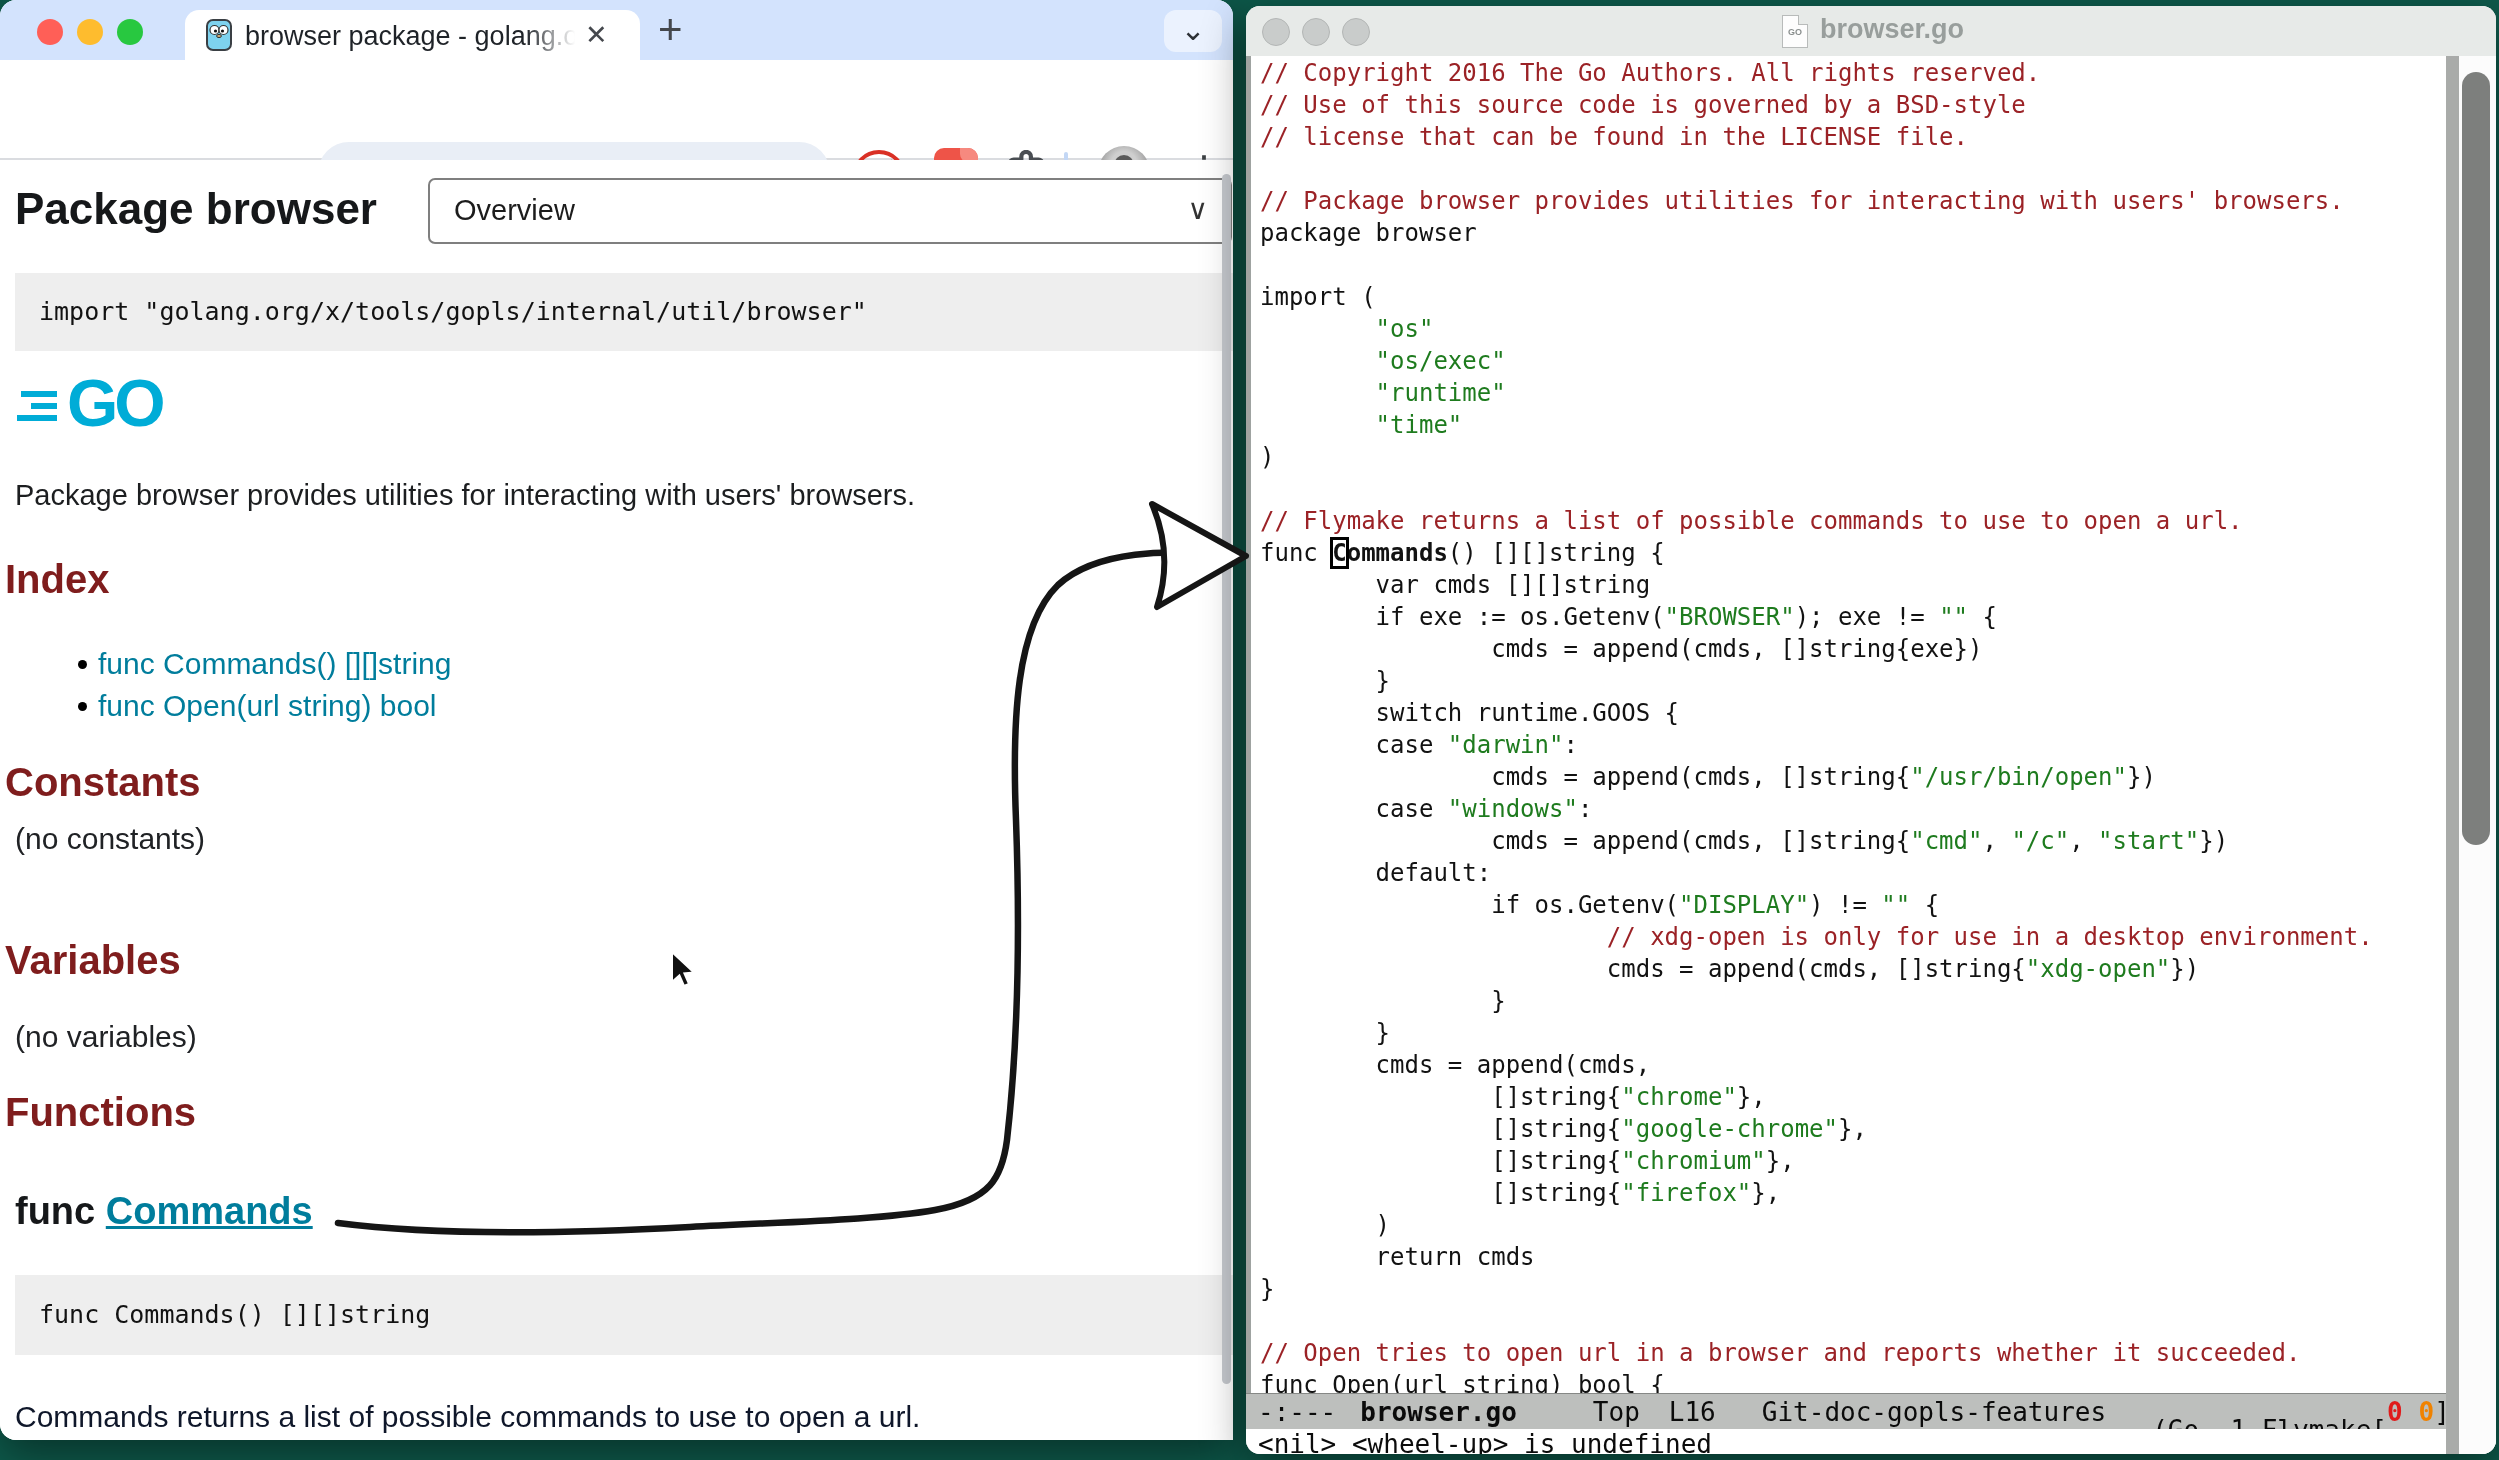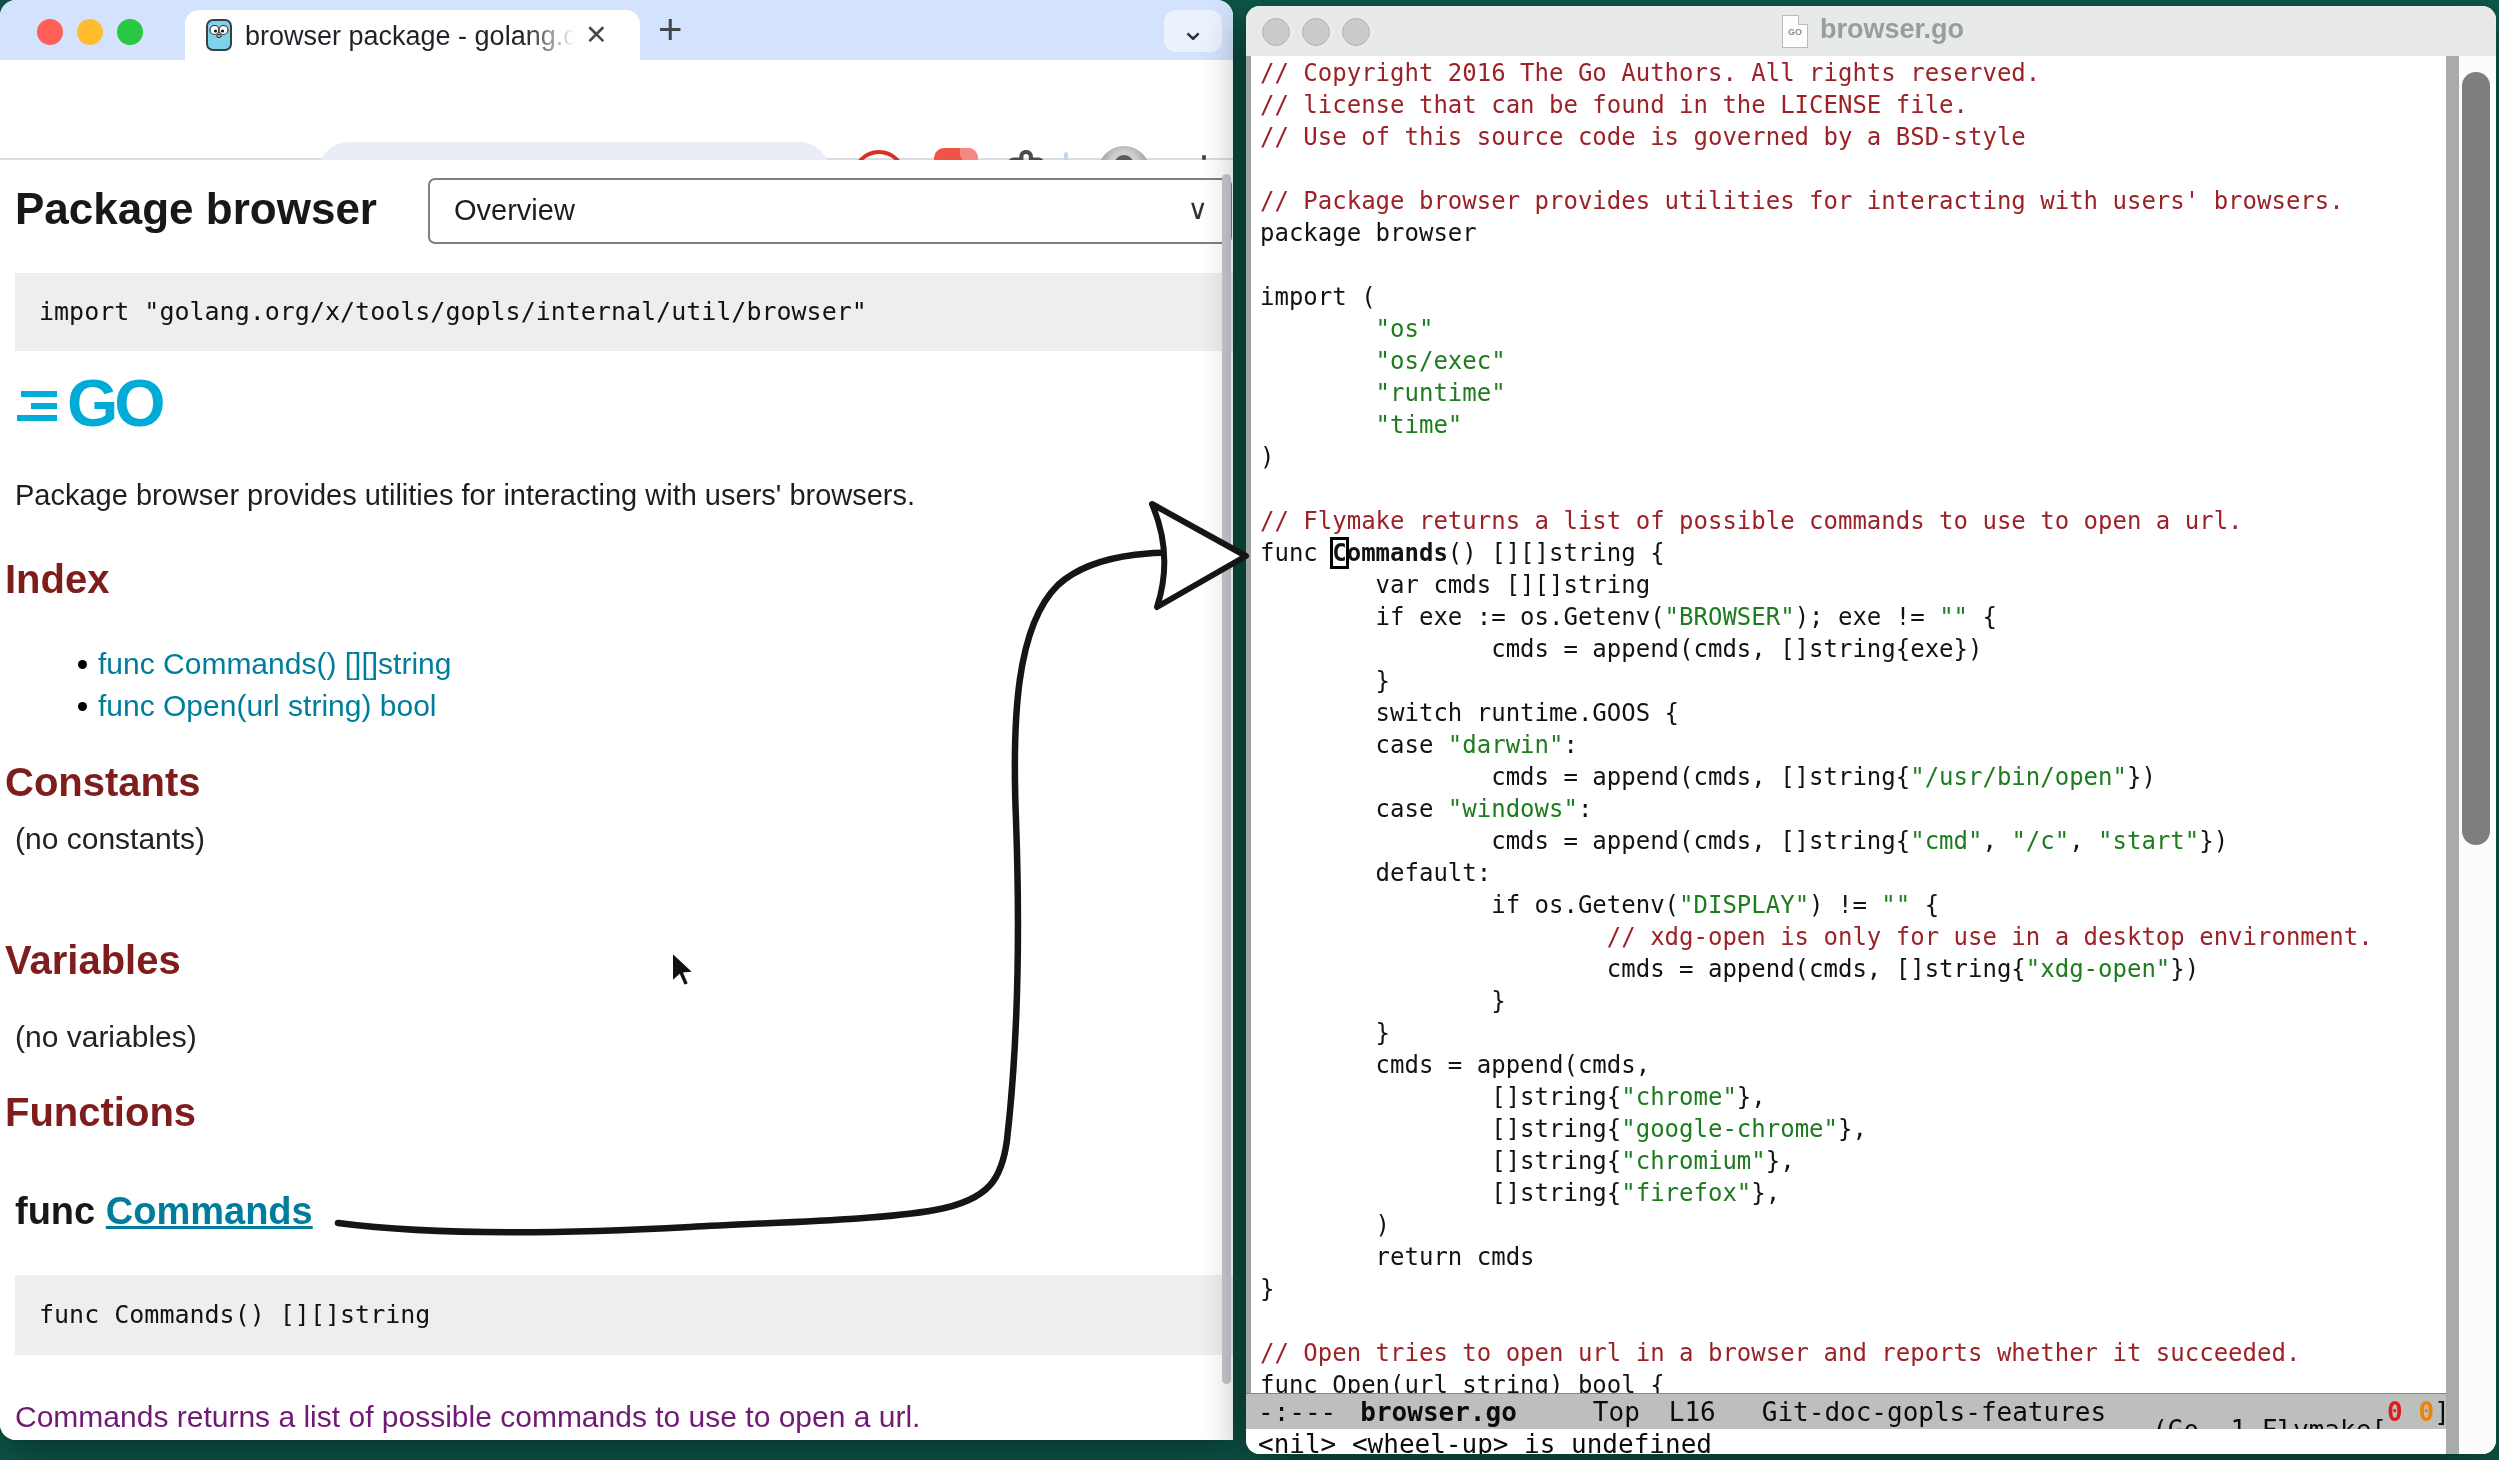--- a/index.html
+++ b/index.html
@@ -71,21 +71,21 @@
   #b1{top:500px;}#b2{top:542px;}
   #idx1{top:487px;}#idx2{top:529px;}
   #h-const{top:600px;}
   #no-const{left:15px;top:662px;font-size:30px;color:#202225;}
   #h-vars{top:770px;margin-top:8px;}
   #no-vars{left:15px;top:860px;font-size:30px;color:#202225;}
   #h-funcs{top:930px;}
   #func-head{left:15px;top:1030px;font-size:38px;font-weight:bold;color:#16181a;}
   #func-head a{color:#1b7f94;text-decoration:underline;}
   #cmd-block{top:1115px;height:80px;line-height:80px;padding-left:24px;}
-  #cmd-desc{left:15px;top:1240px;font-size:30px;color:#701a75;}
+  #cmd-desc{left:15px;top:1240px;font-size:30px;color:#0f172a;}
   #page-scrollthumb{left:1222px;top:14px;width:9px;height:1210px;border-radius:5px;background:#c6c9ce;}
 
   
   #emacs-win{left:1246px;top:6px;width:1250px;height:1448px;border-radius:14px;
     background:#fff;box-shadow:0 14px 44px rgba(0,0,0,.45);overflow:hidden;}
   #e-titlebar{left:0;top:0;width:1250px;height:50px;background:#e7eae8;border-bottom:1px solid #c9ccca;}
   .e-traffic{width:26px;height:26px;border-radius:50%;top:12px;background:#c9cccb;border:1px solid #b3b6b5;}
   #et1{left:16px;}#et2{left:56px;}#et3{left:96px;}
   #e-docicon{left:536px;top:9px;width:24px;height:31px;background:#fdfdfd;border:1px solid #b8bbba;}
   #e-docicon .fold{right:-1px;top:-1px;width:9px;height:9px;background:#e7eae8;border-left:1px solid #b8bbba;border-bottom:1px solid #b8bbba;}
@@ -225,22 +225,22 @@
       <div class="abs lbl">GO</div>
     </div>
     <div id="e-title" class="abs">browser.go</div>
   </div>
 
   <div id="e-leftedge" class="abs"></div>
 
   <div id="code-area" class="abs">
     <div id="code-lines">
         <div class="cl"><span class="tc">// Copyright 2016 The Go Authors. All rights reserved.</span></div>
+        <div class="cl"><span class="tc">// Use of this source code is governed by a BSD-style</span></div>
         <div class="cl"><span class="tc">// license that can be found in the LICENSE file.</span></div>
-        <div class="cl"><span class="tc">// Use of this source code is governed by a BSD-style</span></div>
         <div class="cl"> </div>
         <div class="cl"><span class="tc">// Package browser provides utilities for interacting with users' browsers.</span></div>
         <div class="cl"><span class="tp">package browser</span></div>
         <div class="cl"> </div>
         <div class="cl"><span class="tp">import (</span></div>
         <div class="cl"><span class="tp">        </span><span class="ts">"os"</span></div>
         <div class="cl"><span class="tp">        </span><span class="ts">"os/exec"</span></div>
         <div class="cl"><span class="tp">        </span><span class="ts">"runtime"</span></div>
         <div class="cl"><span class="tp">        </span><span class="ts">"time"</span></div>
         <div class="cl"><span class="tp">)</span></div>

